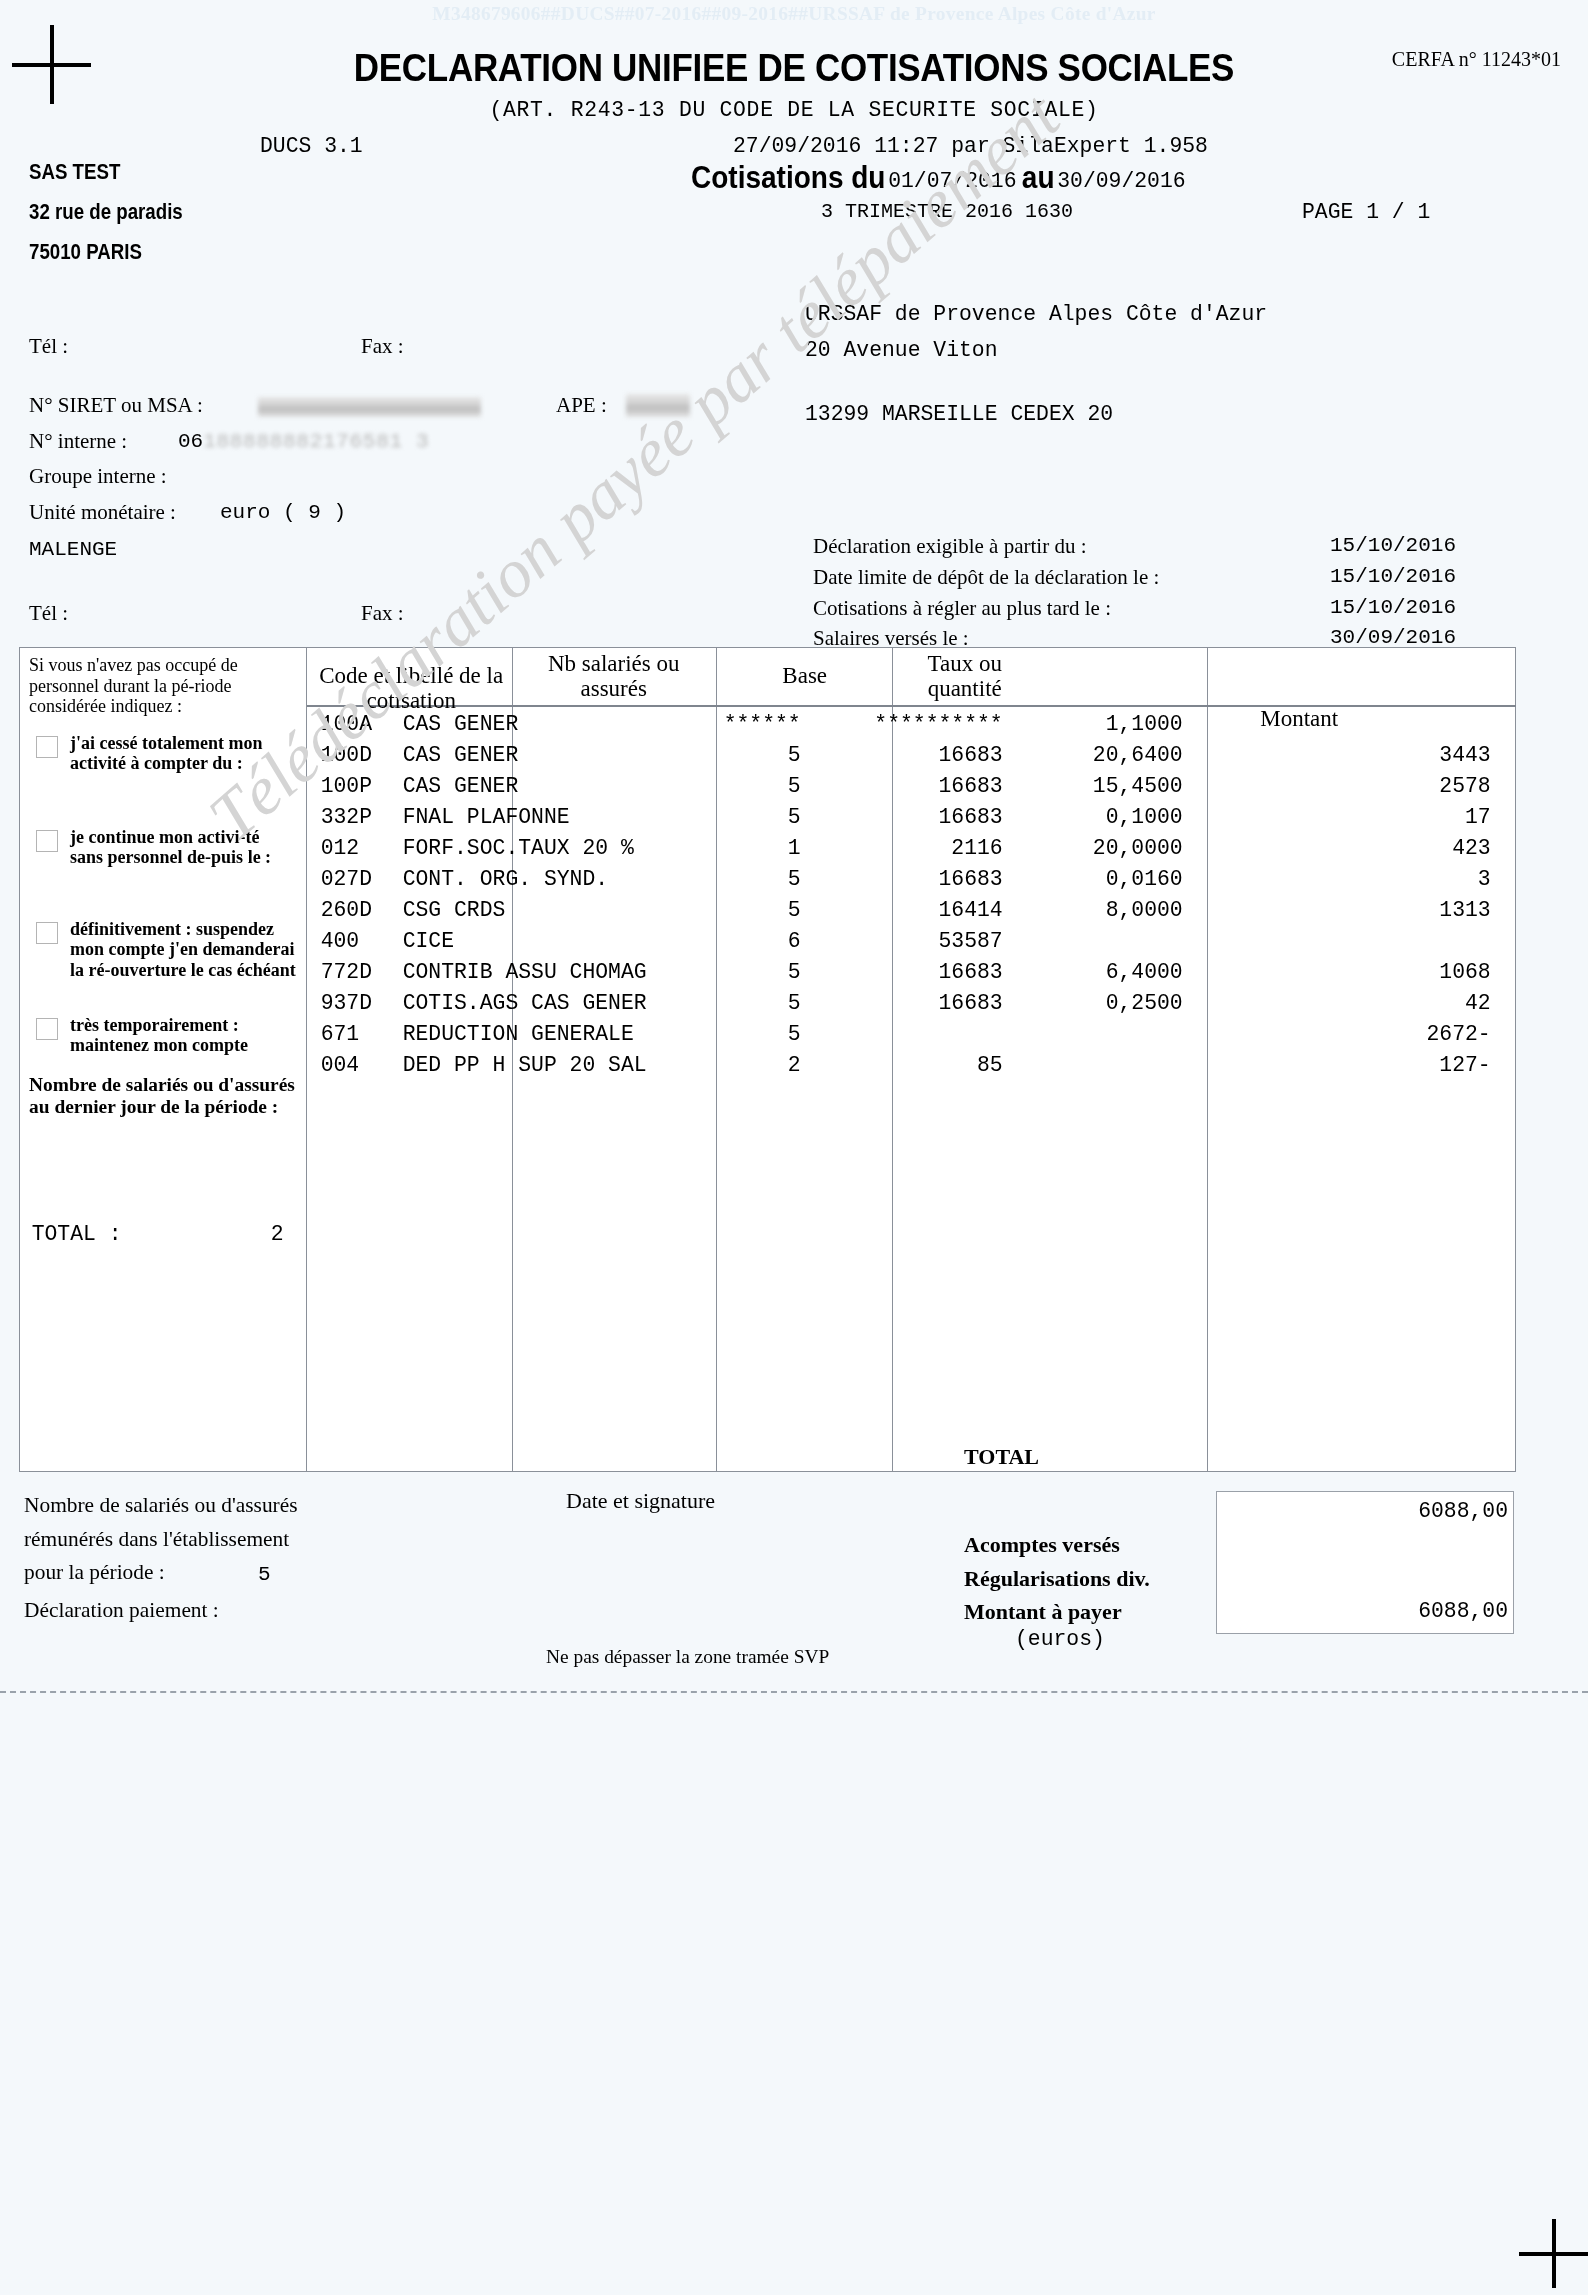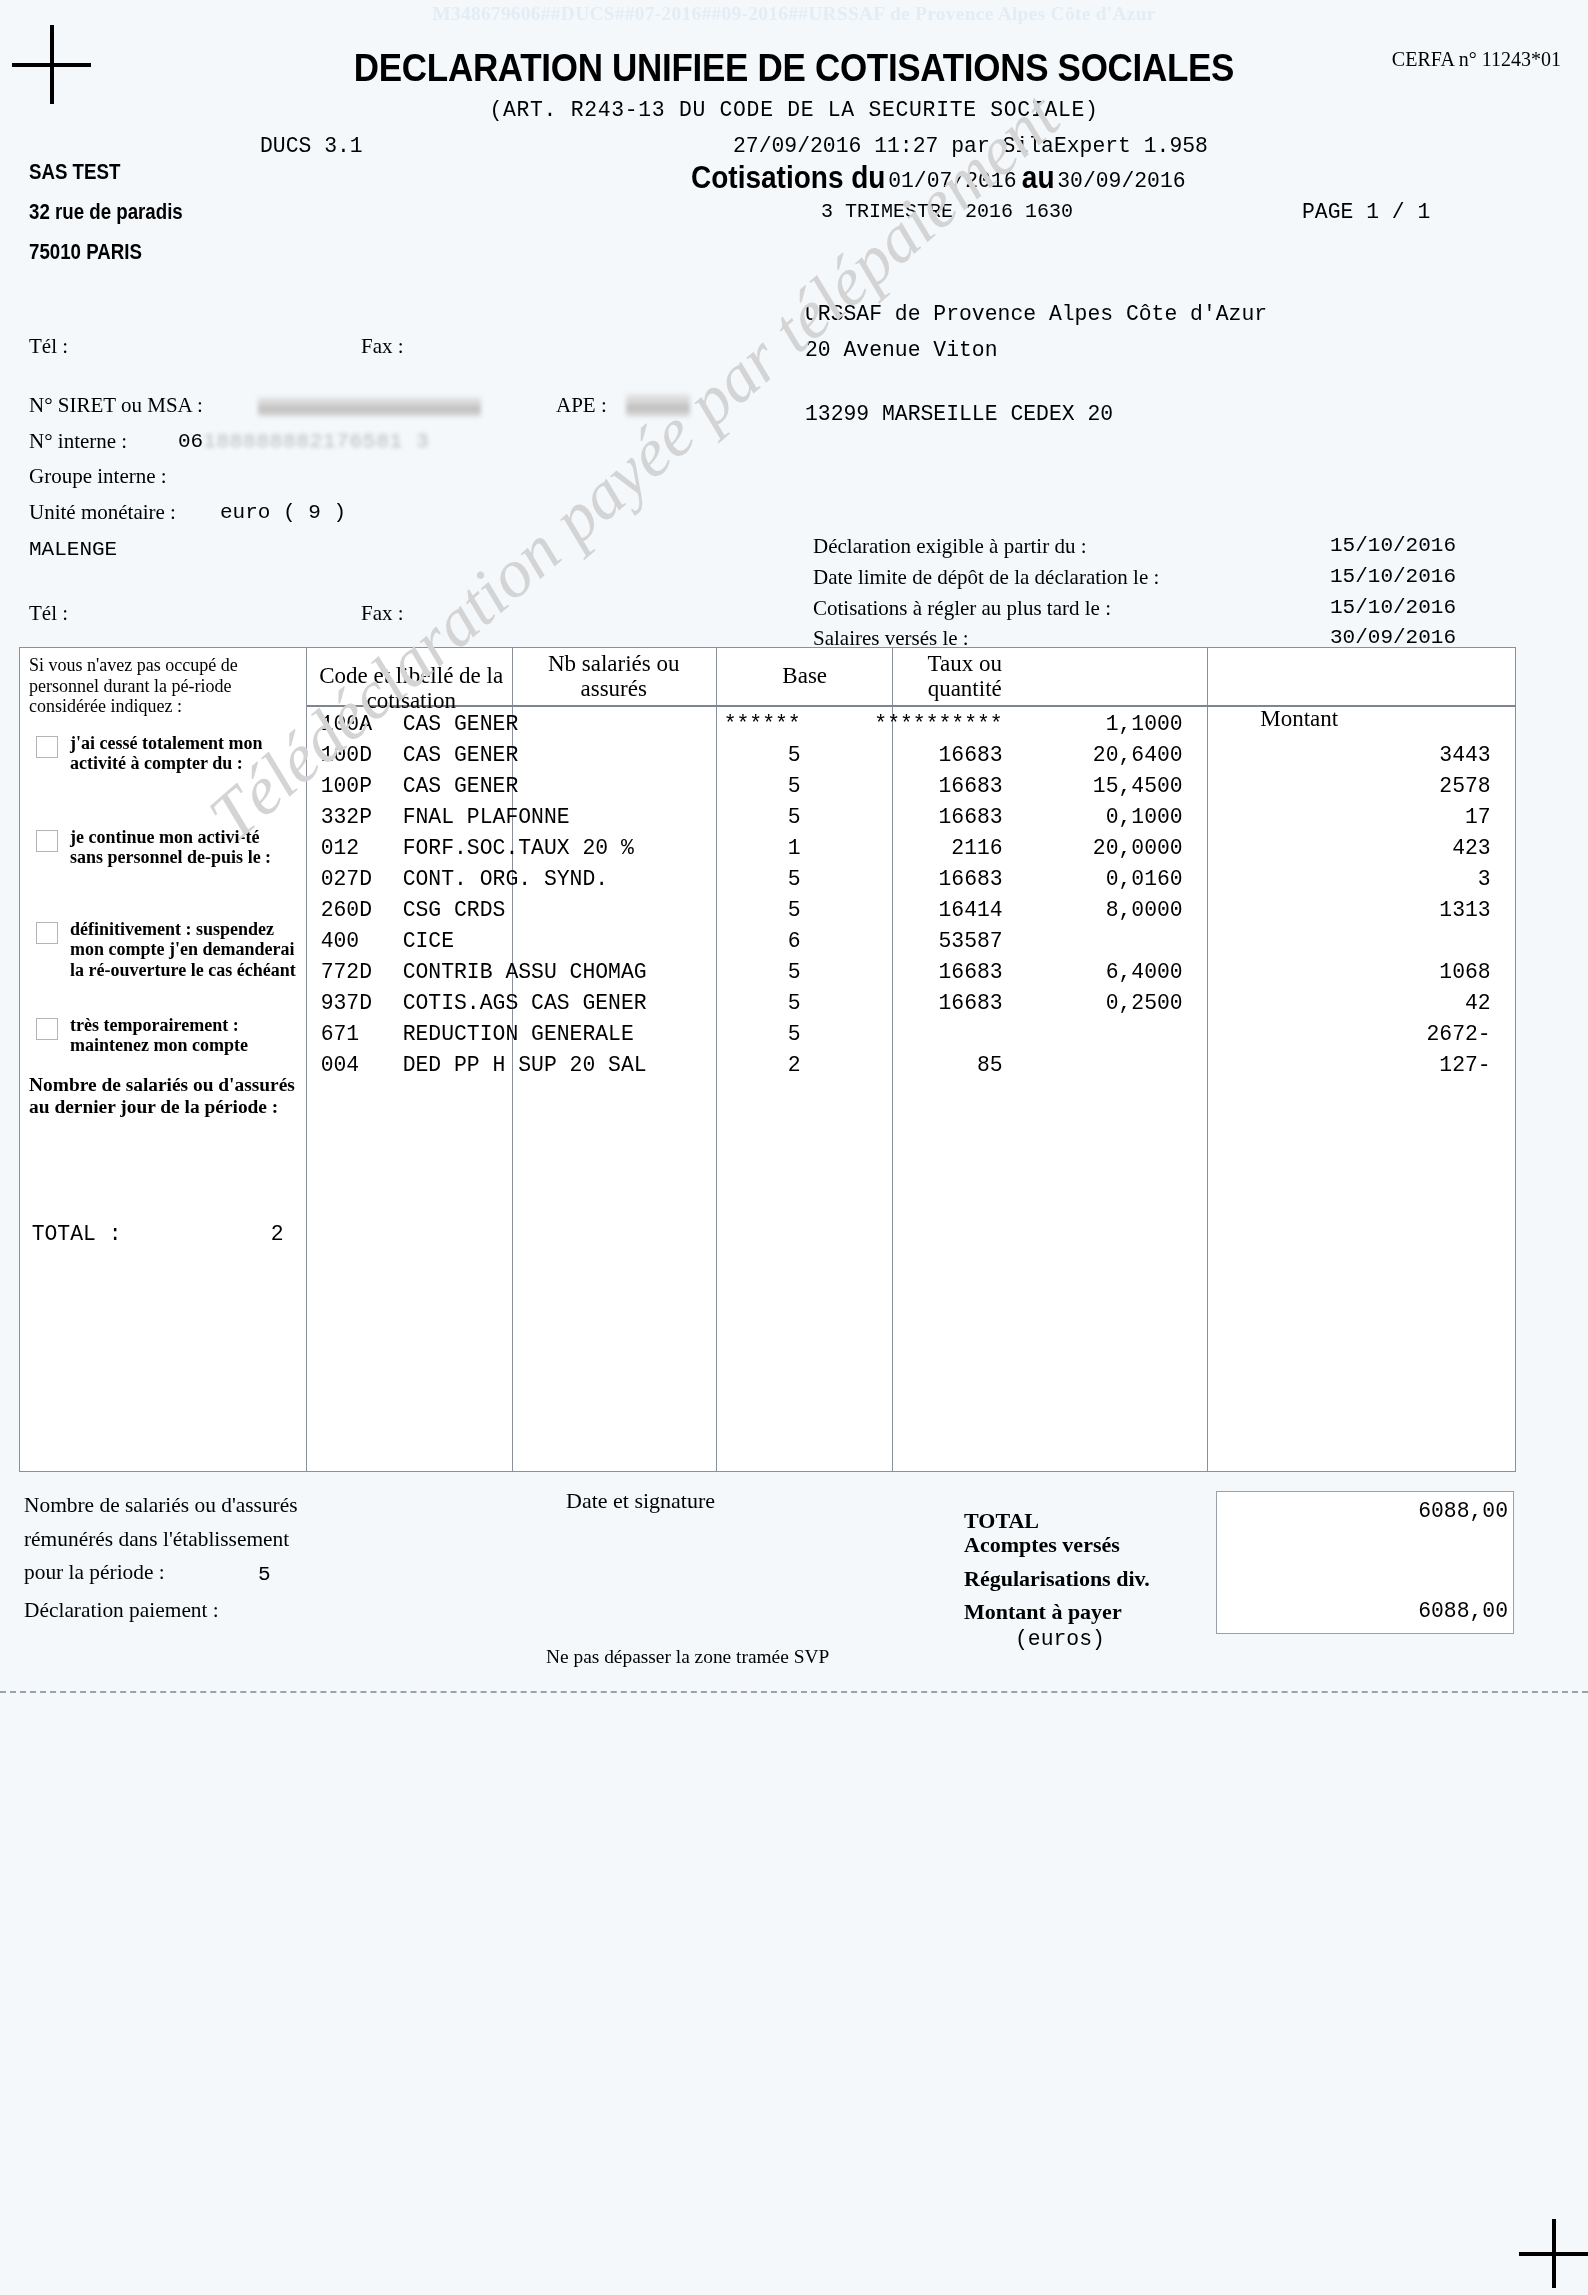--- a/index.html
+++ b/index.html
@@ -441,21 +441,21 @@
   <div class="abs ft-lbl" style="left:24px; top:1527px;">rémunérés dans l'établissement</div>
   <div class="abs ft-lbl" style="left:24px; top:1560px;">pour la période :</div>
   <div class="abs val-mono" style="left:258px; top:1563px;">5</div>
   <div class="abs ft-lbl" style="left:24px; top:1598px;">Déclaration paiement :</div>
 
   <div class="abs" id="ft-sig">Date et signature</div>
   <div class="abs" id="ft-note">Ne pas dépasser la zone tramée SVP</div>
 
   <div class="abs" id="tot-box"></div>
 
-  <div class="abs tot-lbl" style="top:1508px;">TOTAL</div>
+  <div class="abs tot-lbl" style="top:1444px;">TOTAL</div>
   <div class="abs tot-val" style="top:1499px;">6088,00</div>
   <div class="abs tot-lbl" style="top:1532px;">Acomptes versés</div>
   <div class="abs tot-val" style="top:1532px;"></div>
   <div class="abs tot-lbl" style="top:1566px;">Régularisations div.</div>
   <div class="abs tot-val" style="top:1566px;"></div>
   <div class="abs tot-lbl" style="top:1599px;">Montant à payer</div>
   <div class="abs tot-val" style="top:1599px;">6088,00</div>
 
   <div class="abs" id="tot-euros">(euros)</div>
 

